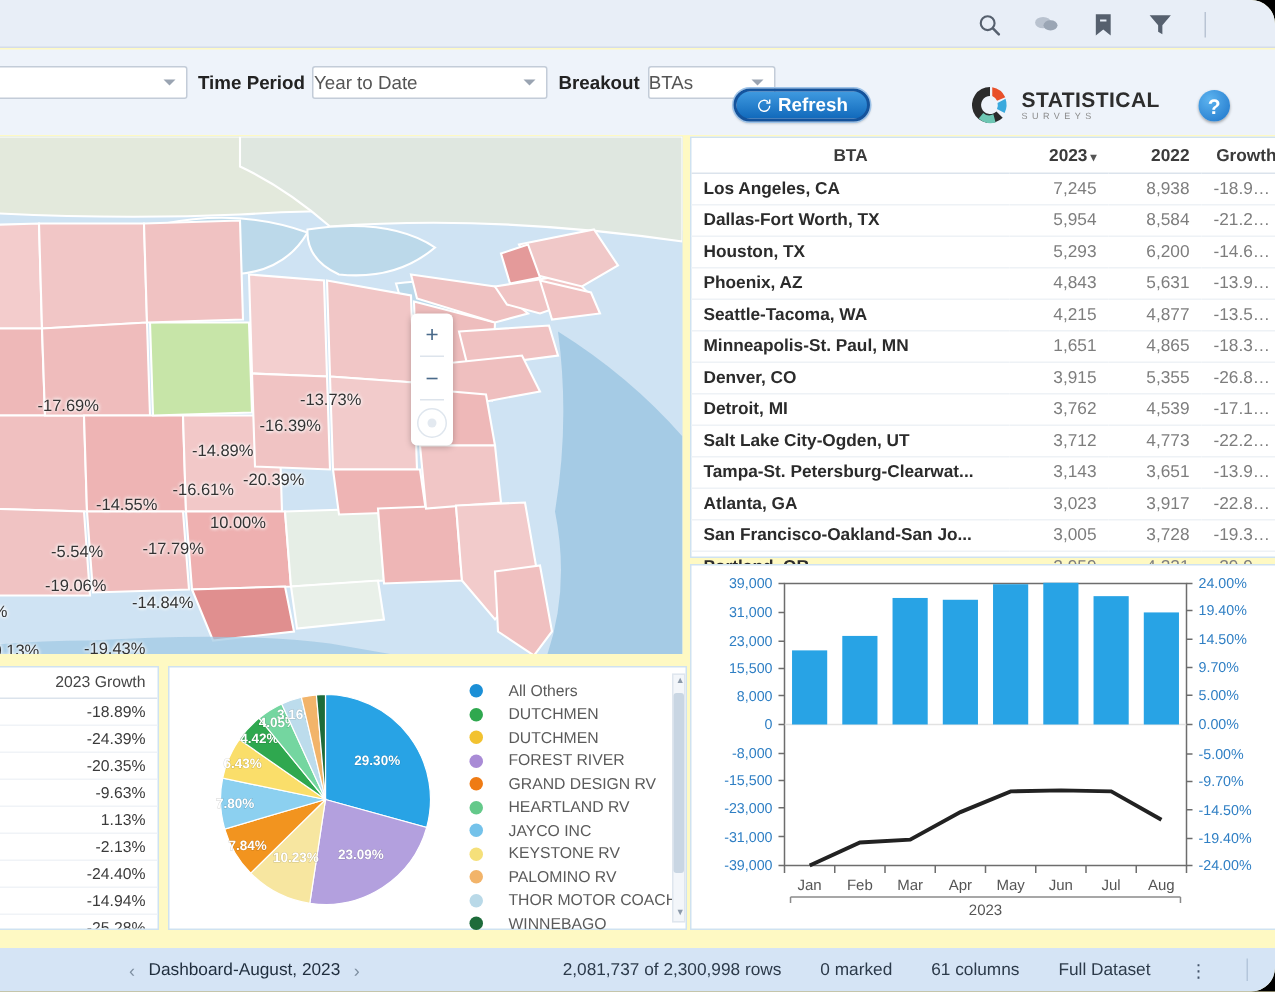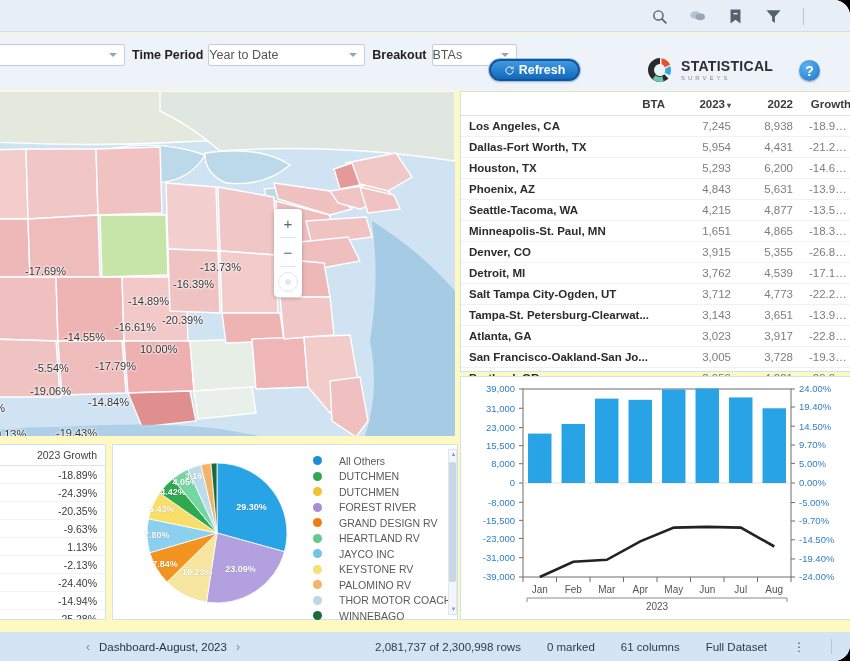--- a/index.html
+++ b/index.html
@@ -98,21 +98,21 @@
                display:flex;align-items:center;justify-content:center;}
   .mapctl .pad i{width:6px;height:6px;border-radius:50%;background:#e3e9f0;display:block;}
 
   
   #bta-panel{left:460px;top:91px;width:398px;height:281px;}
   .tbl{width:100%;border-collapse:collapse;table-layout:fixed;}
   .tbl th{
     font-size:11.5px;font-weight:bold;color:#3b3b3b;text-align:right;
     padding:6px 8px 5px 8px;border-bottom:1px solid #dbe3ec;white-space:nowrap;
   }
-  .tbl th.c0{text-align:right;}
+  .tbl th.c0{text-align:center;}
   .tbl td{
     font-size:11.5px;padding:4px 8px;border-bottom:1px solid #eef2f6;
     text-align:right;color:#7d7d7d;white-space:nowrap;overflow:hidden;text-overflow:ellipsis;
   }
   .tbl td.c0{text-align:left;color:#2b2b2b;font-weight:bold;}
   .sortcaret{font-size:8px;color:#555;margin-left:2px;}
 
   
   #combo-panel{left:460px;top:376px;width:398px;height:244px;}
   .axlab{font-size:9.5px;fill:#2f7fc4;}
@@ -334,21 +334,21 @@
       <tbody id="bta-body">
           <tr>
             <td class="c0">Los Angeles, CA</td>
             <td class="">7,245</td>
             <td class="">8,938</td>
             <td class="">-18.94%</td>
           </tr>
           <tr>
             <td class="c0">Dallas-Fort Worth, TX</td>
             <td class="">5,954</td>
-            <td class="">4,431</td>
+            <td class="">8,584</td>
             <td class="">-21.27%</td>
           </tr>
           <tr>
             <td class="c0">Houston, TX</td>
             <td class="">5,293</td>
             <td class="">6,200</td>
             <td class="">-14.63%</td>
           </tr>
           <tr>
             <td class="c0">Phoenix, AZ</td>
@@ -374,21 +374,21 @@
             <td class="">5,355</td>
             <td class="">-26.89%</td>
           </tr>
           <tr>
             <td class="c0">Detroit, MI</td>
             <td class="">3,762</td>
             <td class="">4,539</td>
             <td class="">-17.12%</td>
           </tr>
           <tr>
-            <td class="c0">Salt Tampa City-Ogden, UT</td>
+            <td class="c0">Salt Lake City-Ogden, UT</td>
             <td class="">3,712</td>
             <td class="">4,773</td>
             <td class="">-22.23%</td>
           </tr>
           <tr>
             <td class="c0">Tampa-St. Petersburg-Clearwat...</td>
             <td class="">3,143</td>
             <td class="">3,651</td>
             <td class="">-13.91%</td>
           </tr>

